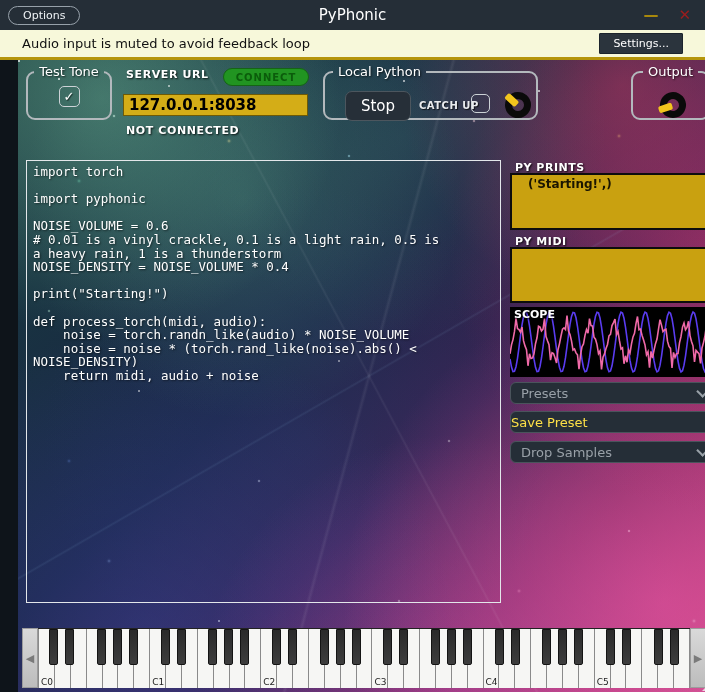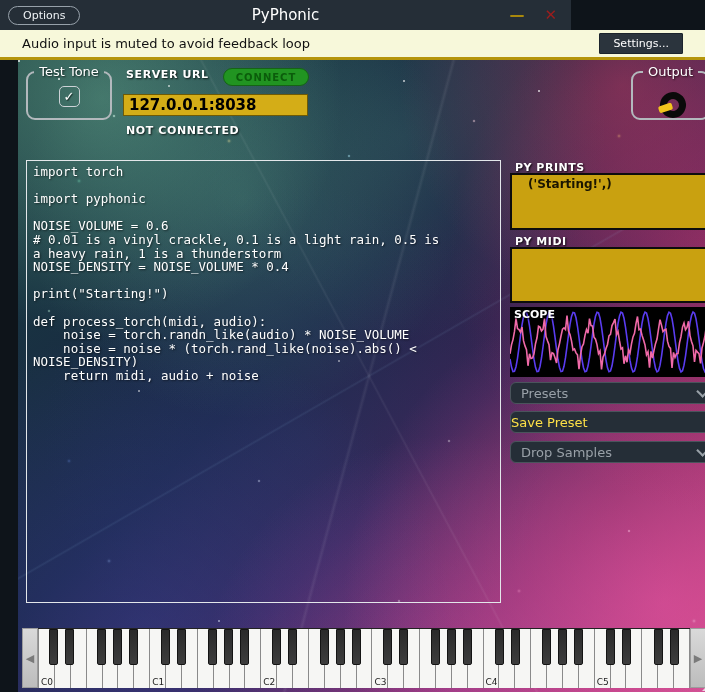--- a/index.html
+++ b/index.html
@@ -1,20 +1,20 @@
 <!DOCTYPE html>
 <html><head>
 <meta charset="utf-8">
 <style>
   * { box-sizing: border-box; margin: 0; padding: 0; }
   html,body { width:705px; height:692px; background:#0e141a; font-family:"DejaVu Sans", sans-serif; }
   .window { position:relative; width:705px; height:692px; overflow:hidden; background:#0e141a; }
 
   
-  .titlebar { position:absolute; top:0; left:0; width:571px; height:30px; background:#252e37;
+  .titlebar { position:absolute; top:0; left:0; width:705px; height:30px; background:#252e37;
               display:flex; align-items:center; }
   .options-btn { margin-left:8px; background:transparent; border:1px solid #97a1aa; border-radius:10px;
                  color:#eef2f5; font-size:11px; padding:2px 14px; cursor:pointer; font-family:inherit; }
   .win-title { position:absolute; left:0; right:0; text-align:center; color:#ffffff; font-size:15px; pointer-events:none; }
   .win-btns { margin-left:auto; display:flex; align-items:center; gap:20px; padding-right:14px; }
   .win-min { color:#a8880c; font-weight:bold; font-size:15px; cursor:pointer; }
   .win-close { color:#9c1d1d; font-weight:bold; font-size:15px; cursor:pointer; }
 
   
   .notification { position:absolute; top:30px; left:0; width:705px; height:30px; background:#f7f8da;
@@ -165,20 +165,30 @@
       <div class="checkbox">
         <span>✓</span>
       </div>
     </fieldset>
 
     <div class="server-label">SERVER URL</div>
     <button class="connect-btn">CONNECT</button>
     <input class="url-input" value="127.0.0.1:8038" style="">
     <div class="status-label">NOT CONNECTED</div>
 
+    <fieldset class="fs-localpython fs-left">
+      <legend>Local Python</legend>
+      <button class="stop-btn">Stop</button>
+      <span class="catchup-label">CATCH UP</span>
+      <div class="checkbox catchup-checkbox"></div>
+      <div class="knob knob-lp">
+        <div class="knob-ring"></div>
+        <div class="knob-pointer"></div>
+      </div>
+    </fieldset>
 
     <fieldset class="fs-output fs-center">
       <legend>Output</legend>
       <div class="knob knob-out">
         <div class="knob-ring"></div>
         <div class="knob-pointer"></div>
       </div>
     </fieldset>
 
     <pre class="code-editor">import torch

